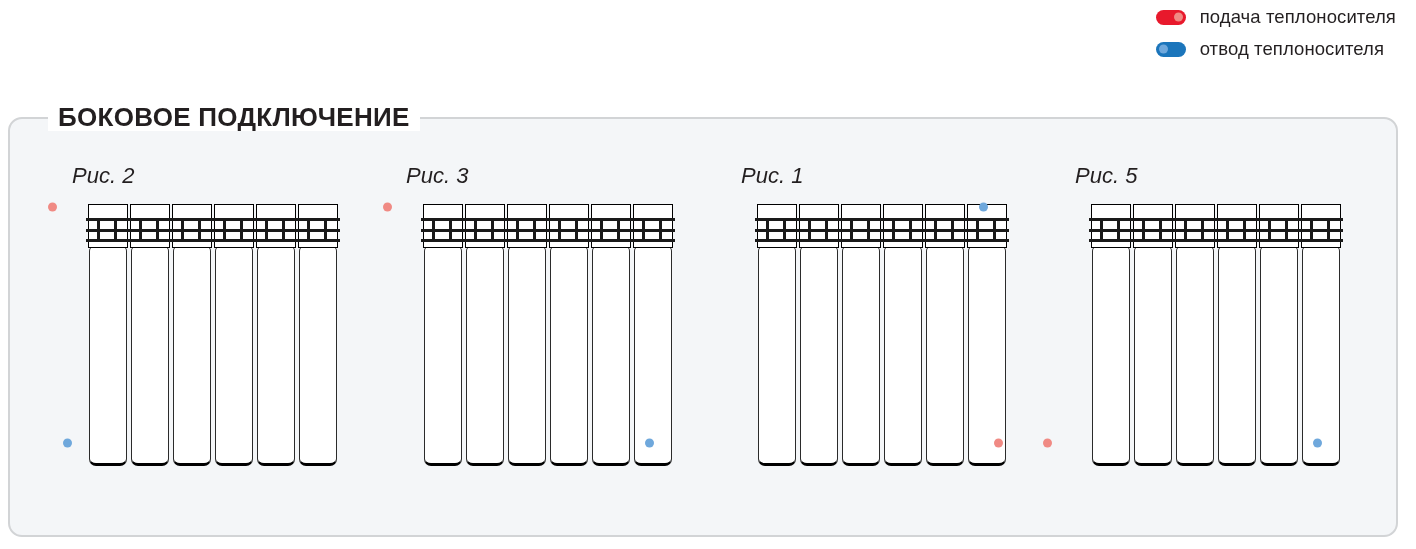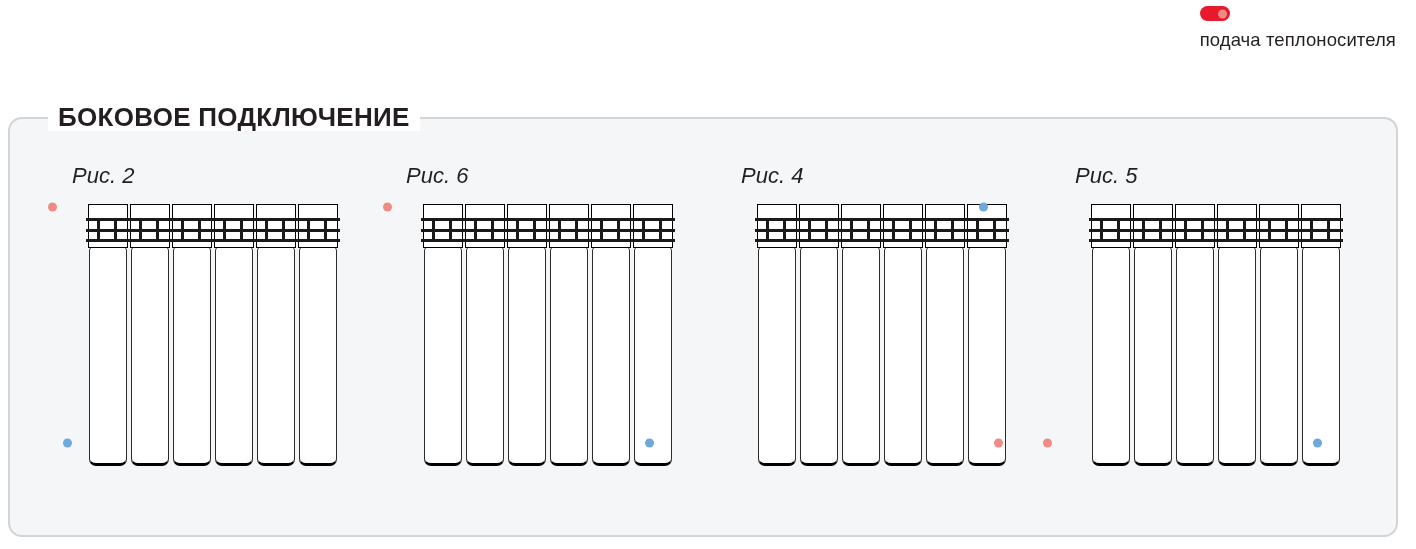--- a/index.html
+++ b/index.html
@@ -20,22 +20,22 @@
     position: absolute;
     top: 6px;
     right: 20px;
     display: flex;
     flex-direction: column;
     gap: 10px;
     align-items: flex-start;
   }
   .legend-row {
     display: flex;
-    gap: 8px;
-    flex-direction: column;
+    align-items: center;
+    gap: 14px;
   }
   .legend-label {
     font-size: 18.5px;
     color: #231f20;
     letter-spacing: 0.1px;
     white-space: nowrap;
   }
 
   
   .pill {
@@ -172,20 +172,26 @@
 </head>
 <body>
 
 <div class="legend">
   <div class="legend-row">
     <span class="pill red">
       <span class="dot right"></span>
     </span>
     <span class="legend-label">подача теплоносителя</span>
   </div>
+  <div class="legend-row">
+    <span class="pill blue">
+      <span class="dot left"></span>
+    </span>
+    <span class="legend-label">отвод теплоносителя</span>
+  </div>
 </div>
 
 <div class="panel"></div>
 <div class="panel-title">БОКОВОЕ ПОДКЛЮЧЕНИЕ</div>
 
 <div class="fig-label" style="left:72px;">Рис. 2</div>
 <div class="radiator" id="rad0" style="left:88px;">
     <div class="section">
       <div class="sec-head"></div>
       <div class="fin f1"></div>
@@ -241,21 +247,21 @@
       <div class="sec-body"></div>
     </div>
   </div>
 <div class="conn" style="left:60px;  top:207px;">
   <span class="pill red"><span class="dot right"></span></span>
 </div>
 <div class="conn" style="left:60px;  top:443px;">
   <span class="pill blue"><span class="dot left"></span></span>
 </div>
 
-<div class="fig-label" style="left:406px;">Рис. 6</div>
+<div class="fig-label" style="left:406px;">Рис. 3</div>
 <div class="radiator" id="rad1" style="left:423px;">
     <div class="section">
       <div class="sec-head"></div>
       <div class="fin f1"></div>
       <div class="fin f2"></div>
       <div class="fin f3"></div>
       <div class="fin-v v1"></div>
       <div class="fin-v v2"></div>
       <div class="sec-body"></div>
     </div>
@@ -305,21 +311,21 @@
       <div class="sec-body"></div>
     </div>
   </div>
 <div class="conn" style="left:395px; top:207px;">
   <span class="pill red"><span class="dot right"></span></span>
 </div>
 <div class="conn" style="left:657px; top:443px;">
   <span class="pill blue"><span class="dot right"></span></span>
 </div>
 
-<div class="fig-label" style="left:741px;">Рис. 4</div>
+<div class="fig-label" style="left:741px;">Рис. 1</div>
 <div class="radiator" id="rad2" style="left:757px;">
     <div class="section">
       <div class="sec-head"></div>
       <div class="fin f1"></div>
       <div class="fin f2"></div>
       <div class="fin f3"></div>
       <div class="fin-v v1"></div>
       <div class="fin-v v2"></div>
       <div class="sec-body"></div>
     </div>

